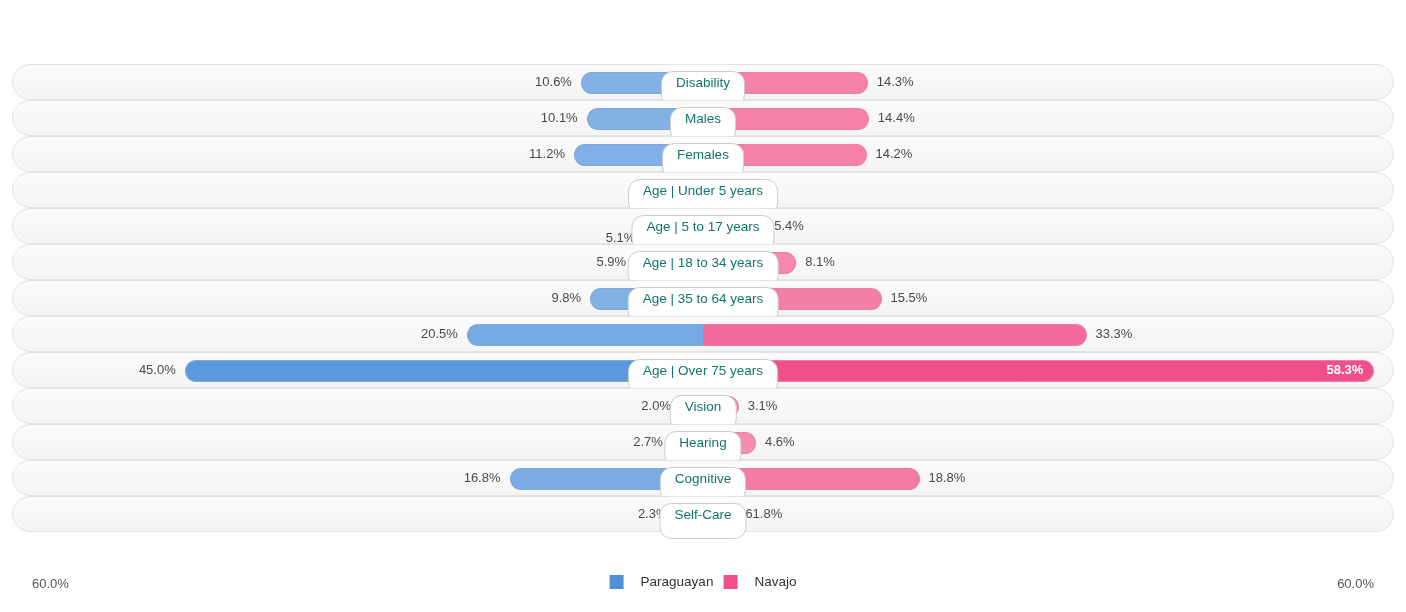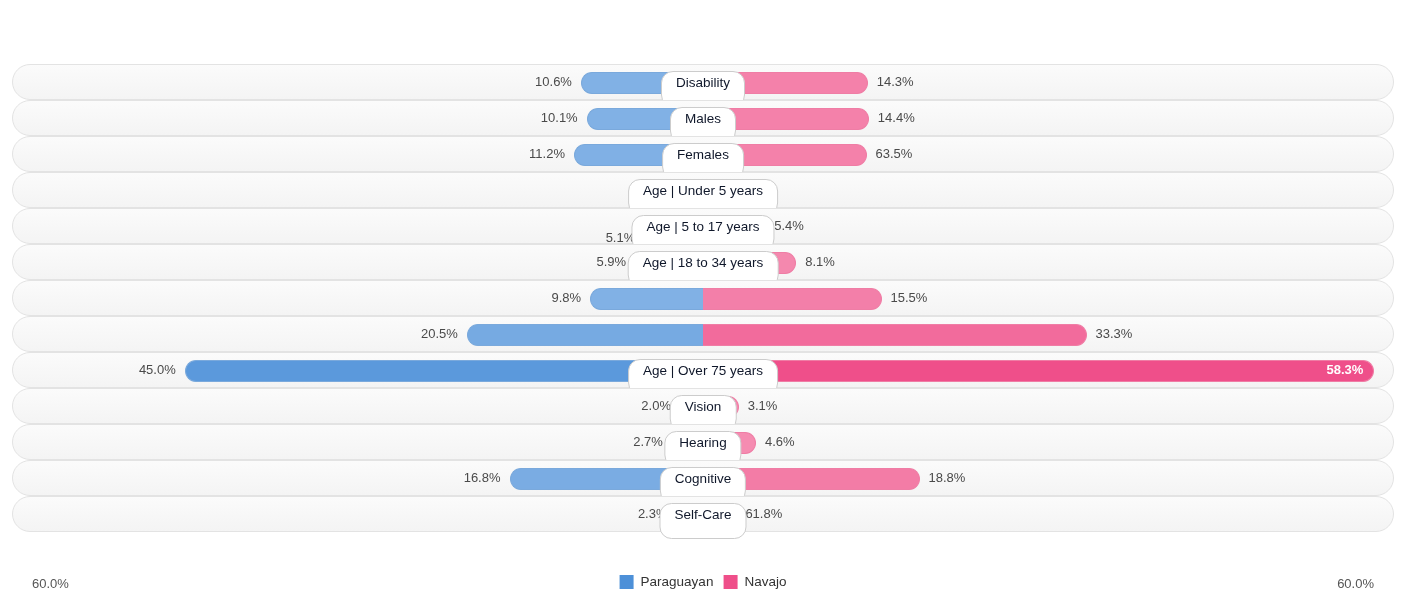--- a/index.html
+++ b/index.html
@@ -93,21 +93,21 @@
     left: 50%;
     top: 6px;
     transform: translateX(-50%);
     height: 36px;
     line-height: 22px;
     padding: 0 14px;
     background: #ffffff;
     border: 1px solid #cccccc;
     border-radius: 12px;
     font-size: 13.5px;
-    color: #0f172a;
+    color: #0f766e;
     white-space: nowrap;
   }
   .footer {
     position: absolute;
     left: 12px; right: 12px;
     top: 572px;
     height: 28px;
   }
   .axis-left {
     position: absolute;
@@ -126,21 +126,21 @@
     left: 50%; top: 2px;
     transform: translateX(-50%);
     display: flex;
     align-items: center;
     gap: 10px;
     white-space: nowrap;
   }
   .legend-item {
     display: flex;
     align-items: center;
-    gap: 7px;
+    gap: 17px;
     font-size: 13.5px;
     color: #333;
   }
   .swatch {
     width: 14px; height: 14px;
     display: inline-block;
   }
   .sw-p { background: #4d90d8; }
   .sw-n { background: #ef4f8a; }
 </style>
@@ -167,21 +167,21 @@
           <div class="val left" style="right: 815.318px;">10.1%</div>
           <div class="val right" style="left: 864.84px;">14.4%</div>
           <div class="catlabel">Males</div>
         </div>
       </div>
       <div class="row">
         <div class="row-inner">
           <div class="bar left" style="width: 128.987px; background: rgb(128, 176, 229);"></div>
           <div class="bar right" style="width: 163.537px; background: rgb(244, 129, 170);"></div>
           <div class="val left" style="right: 827.987px;">11.2%</div>
-          <div class="val right" style="left: 862.537px;">63.5%</div>
+          <div class="val right" style="left: 862.537px;">14.2%</div>
           <div class="catlabel">Females</div>
         </div>
       </div>
       <div class="row">
         <div class="row-inner">
           <div class="bar left" style="width: 23.0333px; background: rgb(138, 183, 231);"></div>
           <div class="bar right" style="width: 18.4267px; background: rgb(245, 143, 179);"></div>
           <div class="val left" style="right: 722.033px;">2.0%</div>
           <div class="val right" style="left: 717.427px;">1.6%</div>
           <div class="catlabel">Age | Under 5 years</div>
@@ -204,20 +204,21 @@
           <div class="val right" style="left: 792.285px;">8.1%</div>
           <div class="catlabel">Age | 18 to 34 years</div>
         </div>
       </div>
       <div class="row">
         <div class="row-inner">
           <div class="bar left" style="width: 112.863px; background: rgb(129, 177, 229);"></div>
           <div class="bar right" style="width: 178.508px; background: rgb(243, 127, 169);"></div>
           <div class="val left" style="right: 811.863px; text-align: right;">9.8%</div>
           <div class="val right" style="left: 877.508px;">15.5%</div>
+          <div class="catlabel">Age | 35 to 64 years</div>
         </div>
       </div>
       <div class="row">
         <div class="row-inner">
           <div class="bar left" style="width: 236.092px; background: rgb(118, 170, 226);"></div>
           <div class="bar right" style="width: 383.505px; background: rgb(242, 107, 156);"></div>
           <div class="val left" style="right: 935.092px;">20.5%</div>
           <div class="val right" style="left: 1082.5px;">33.3%</div>
         </div>
       </div>

